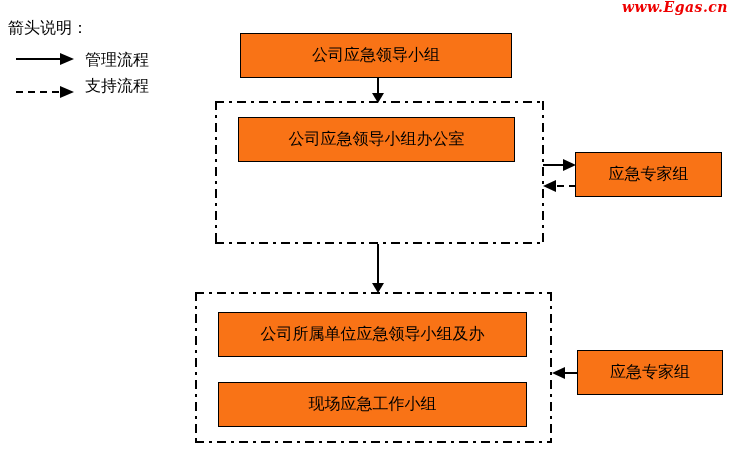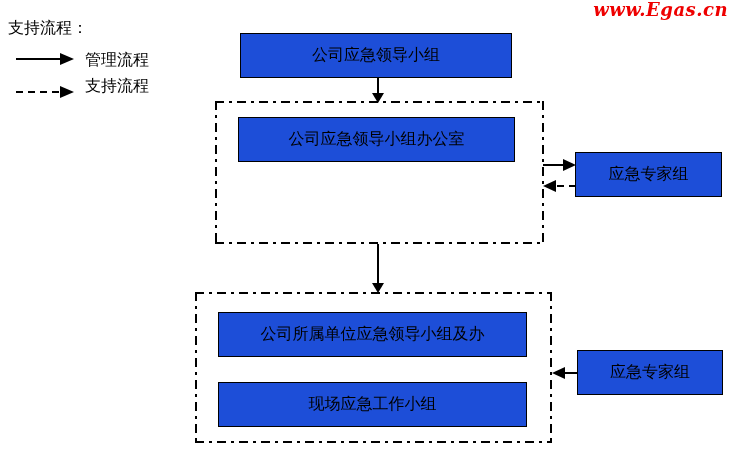--- a/index.html
+++ b/index.html
@@ -21,21 +21,21 @@
   .abs { position: absolute; }
 
   
   .watermark {
     top: -1px;
     right: 18px;
     color: #ee0000;
     font-family: "DejaVu Serif", serif;
     font-style: italic;
     font-weight: bold;
-    font-size: 18px;
+    font-size: 14px;
     letter-spacing: 0.5px;
     white-space: nowrap;
   }
 
   
   .legend-title {
     left: 8px;
     top: 18px;
     font-size: 16px;
     white-space: nowrap;
@@ -48,21 +48,21 @@
   .legend-label.row1 { top: 50px; }
   .legend-label.row2 { top: 76px; }
 
   .legend-arrow { left: 16px; }
   .legend-arrow.row1 { top: 52px; }
   .legend-arrow.row2 { top: 85px; }
 
   
   .box {
     border: 1px solid #000000;
-    background: #1d4ed8;
+    background: #f97316;
     display: flex;
     align-items: center;
     justify-content: center;
     box-sizing: border-box;
     font-size: 16px;
     white-space: nowrap;
   }
 
   
   .group {
@@ -88,21 +88,21 @@
   .dashline { stroke: #000; stroke-width: 2; fill: none; stroke-dasharray: 7 5; }
   .head { fill: #000; }
 </style>
 </head>
 <body>
 
 <div id="canvas">
 
   <div class="abs watermark">www.Egas.cn</div>
 
-  <div class="abs legend-title">支持流程：</div>
+  <div class="abs legend-title">箭头说明：</div>
 
   <svg class="abs legend-arrow row1" width="60" height="14">
     <line class="line" x1="0" y1="7" x2="44" y2="7"></line>
     <polygon class="head" points="44,1 58,7 44,13"></polygon>
   </svg>
   <div class="abs legend-label row1">管理流程</div>
 
   <svg class="abs legend-arrow row2" width="60" height="14">
     <line class="dashline" x1="0" y1="7" x2="44" y2="7"></line>
     <polygon class="head" points="44,1 58,7 44,13"></polygon>

